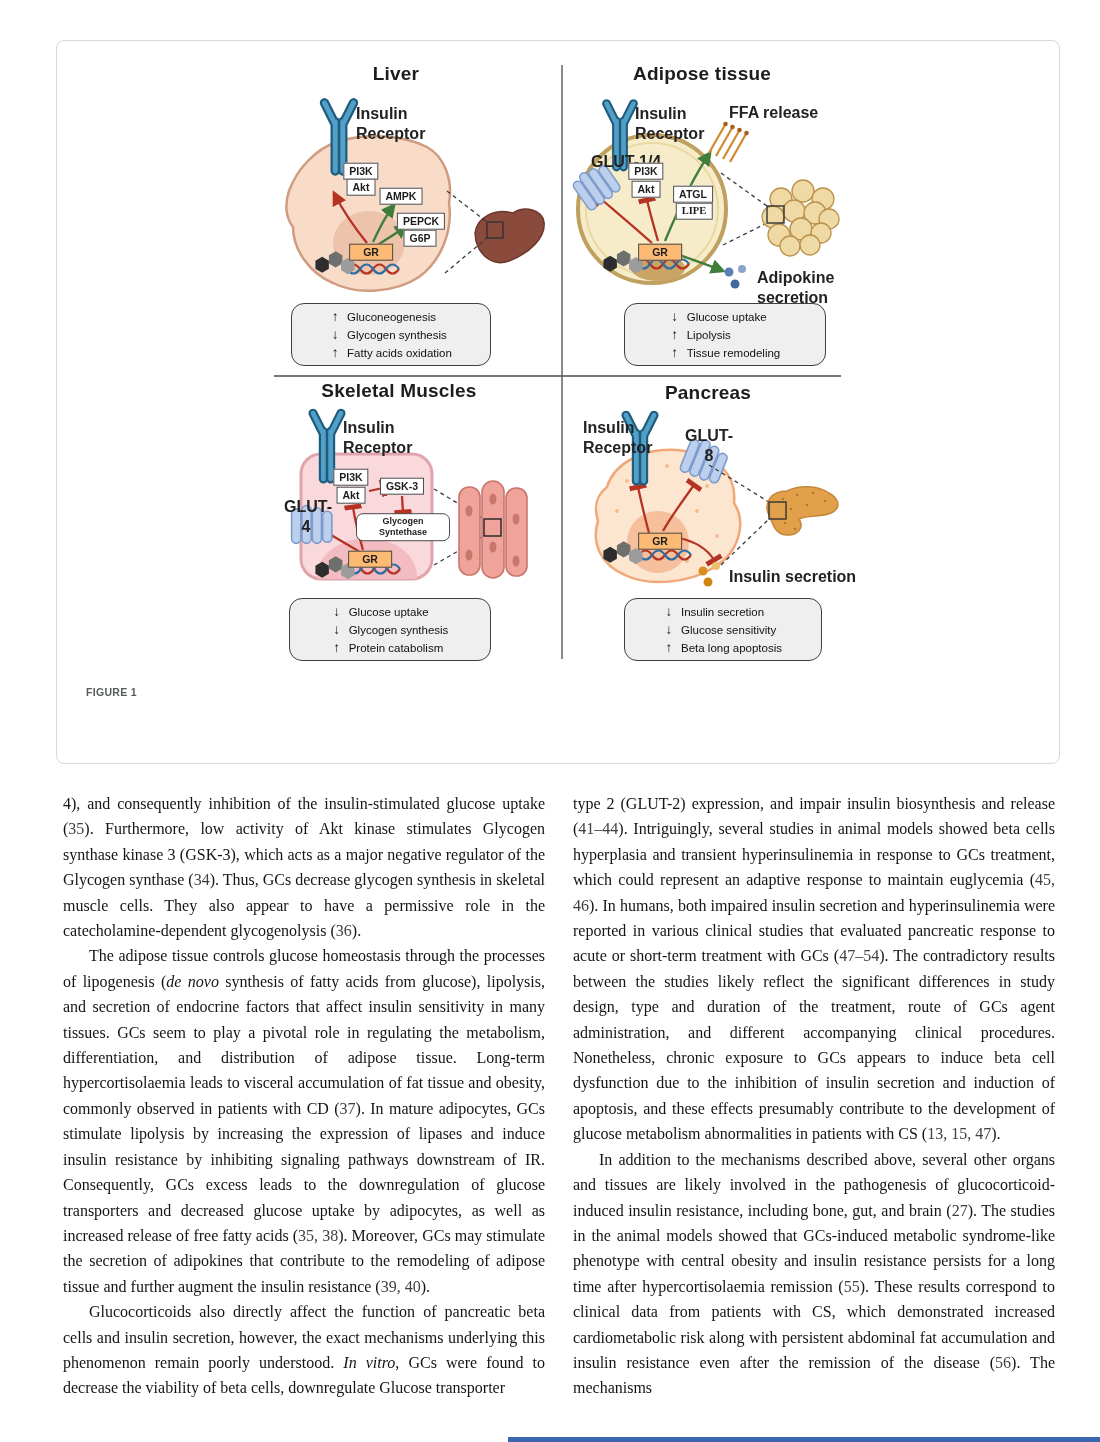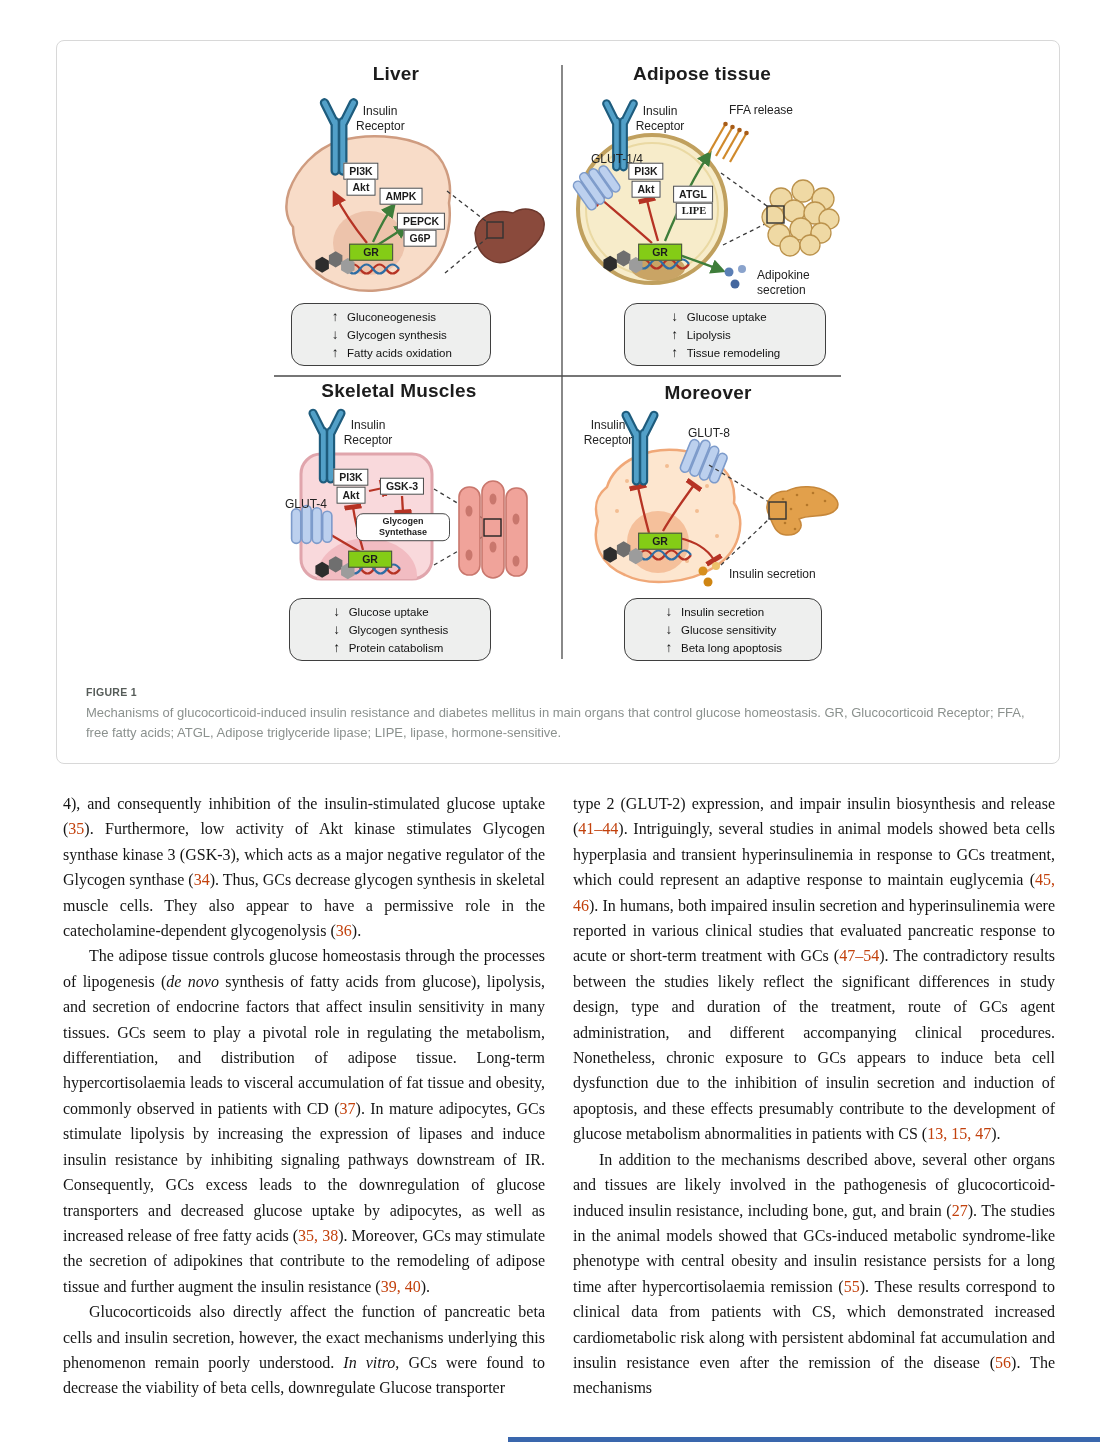--- a/index.html
+++ b/index.html
@@ -10,25 +10,25 @@
   .figure-card { position:absolute; left:48px; top:40px; width:1002px; height:722px;
                  background:#fff; border:1px solid #d8d8d8; border-radius:8px; }
   .figure-card svg.diagram { position:absolute; left:0; top:0; }
 
   .qtitle { position:absolute; transform:translateX(-50%); font-size:19px; font-weight:700;
             color:#1c1c1c; white-space:nowrap; letter-spacing:.2px; }
 
   .mol { position:absolute; transform:translate(-50%,-50%); background:#fff;
          border:1.4px solid #4a4a4a; border-radius:0; font-size:10.5px; font-weight:700;
          color:#1c1c1c; padding:1px 5px; white-space:nowrap; line-height:1.2; }
-  .mol.gr { background:#84cc16; padding:1px 13px; }
+  .mol.gr { background:#fdba74; padding:1px 13px; }
   .mol.two { white-space:normal; text-align:center; width:58px; font-size:9px;
              padding:2px 17px; border-radius:7px; font-weight:700; }
 
-  .lbl { position:absolute; font-size:12px; color:#222; line-height:1.25; }
+  .lbl { position:absolute; font-size:16px; color:#222; line-height:1.25;font-weight:bold; }
   .lbl.ctr { text-align:center; }
 
   .center-circle { position:absolute; left:451px; top:283px; width:105px; height:105px;
                    border-radius:50%; background:#ebe4f7; border:1.4px solid #5a5a5a;
                    display:flex; flex-direction:column; align-items:center; justify-content:center;
                    font-size:13.5px; color:#1c1c1c; line-height:1.3; }
 
   .effects { position:absolute; background:#eeefee; border:1.3px solid #3f3f3f;
              border-radius:13px; display:flex; align-items:center; justify-content:center; }
   .effects-inner { display:flex; flex-direction:column; align-items:flex-start; }
@@ -41,21 +41,21 @@
   .fig-caption { position:absolute; left:29px; top:662px; width:950px; font-size:13px;
                  line-height:20px; color:#8b918e; }
 
   
   .article { position:absolute; left:55px; top:791px; width:992px; display:flex; gap:28px;
              font-family:"Liberation Serif", serif; }
   .col { width:482px; font-size:16px; line-height:25.4px; color:#141414;
          text-align:justify; }
   .col p { margin:0; }
   .col p.indent { text-indent:26px; }
-  .cite { color:#c2410c; }
+  .cite { color:#404040; }
   .it { font-style:italic; }
 
   .bottom-bar { position:absolute; left:500px; top:1437px; width:600px; height:5px;
                 background:#3a67ad; }
 </style>
 </head>
 <body>
 
 <div class="page">
 
@@ -276,21 +276,21 @@
           <circle cx="728" cy="482" r="1.3"></circle>
             <circle cx="738" cy="488" r="1.3"></circle>
         </g>
         <rect x="712" y="461" width="17" height="17" fill="none" stroke="#333" stroke-width="1.4"></rect>
       </g>
     </svg>
 
     <div class="qtitle" style="left:339px; top:22px;">Liver</div>
     <div class="qtitle" style="left:645px; top:22px;">Adipose tissue</div>
     <div class="qtitle" style="left:342px; top:339px;">Skeletal Muscles</div>
-    <div class="qtitle" style="left:651px; top:341px;">Moreover</div>
+    <div class="qtitle" style="left:651px; top:341px;">Pancreas</div>
 
 
     <div class="lbl ctr" style="left:299px; top:63px; width:48px;">Insulin Receptor</div>
     <div class="mol" style="left:304px; top:130px;">PI3K</div>
     <div class="mol" style="left:304px; top:146px;">Akt</div>
     <div class="mol" style="left:344px; top:155px;">AMPK</div>
     <div class="mol" style="left:364px; top:180px;">PEPCK</div>
     <div class="mol" style="left:363px; top:197px;">G6P</div>
     <div class="mol gr" style="left:314px; top:211px;">GR</div>
     <div class="effects" style="left:234px; top:262px; width:198px; height:61px;">
@@ -375,21 +375,20 @@
             <span class="eff-text">Glucose sensitivity</span>
           </div>
           <div class="effect-row">
             <span class="eff-arrow">↑</span>
             <span class="eff-text">Beta long apoptosis</span>
           </div>
         </div>
       </div>
 
     <div class="fig-caption-label">FIGURE 1</div>
-    <div class="fig-caption">Mechanisms of glucocorticoid-induced insulin resistance and diabetes mellitus in main organs that control glucose homeostasis. GR, Glucocorticoid Receptor; FFA, free fatty acids; ATGL, Adipose triglyceride lipase; LIPE, lipase, hormone-sensitive.</div>
   </div>
 
   <div class="article">
     <div class="col">
         <p><span>4), and consequently inhibition of the insulin-stimulated glucose uptake (</span><span class="cite">35</span><span>). Furthermore, low activity of Akt kinase stimulates Glycogen synthase kinase 3 (GSK-3), which acts as a major negative regulator of the Glycogen synthase (</span><span class="cite">34</span><span>). Thus, GCs decrease glycogen synthesis in skeletal muscle cells. They also appear to have a permissive role in the catecholamine-dependent glycogenolysis (</span><span class="cite">36</span><span>).</span></p>
         <p class="indent"><span>The adipose tissue controls glucose homeostasis through the processes of lipogenesis (</span><span class="it">de novo</span><span> synthesis of fatty acids from glucose), lipolysis, and secretion of endocrine factors that affect insulin sensitivity in many tissues. GCs seem to play a pivotal role in regulating the metabolism, differentiation, and distribution of adipose tissue. Long-term hypercortisolaemia leads to visceral accumulation of fat tissue and obesity, commonly observed in patients with CD (</span><span class="cite">37</span><span>). In mature adipocytes, GCs stimulate lipolysis by increasing the expression of lipases and induce insulin resistance by inhibiting signaling pathways downstream of IR. Consequently, GCs excess leads to the downregulation of glucose transporters and decreased glucose uptake by adipocytes, as well as increased release of free fatty acids (</span><span class="cite">35, 38</span><span>). Moreover, GCs may stimulate the secretion of adipokines that contribute to the remodeling of adipose tissue and further augment the insulin resistance (</span><span class="cite">39, 40</span><span>).</span></p>
         <p class="indent"><span>Glucocorticoids also directly affect the function of pancreatic beta cells and insulin secretion, however, the exact mechanisms underlying this phenomenon remain poorly understood. </span><span class="it">In vitro</span><span>, GCs were found to decrease the viability of beta cells, downregulate Glucose transporter</span></p>
       </div>
     <div class="col">
         <p><span>type 2 (GLUT-2) expression, and impair insulin biosynthesis and release (</span><span class="cite">41–44</span><span>). Intriguingly, several studies in animal models showed beta cells hyperplasia and transient hyperinsulinemia in response to GCs treatment, which could represent an adaptive response to maintain euglycemia (</span><span class="cite">45, 46</span><span>). In humans, both impaired insulin secretion and hyperinsulinemia were reported in various clinical studies that evaluated pancreatic response to acute or short-term treatment with GCs (</span><span class="cite">47–54</span><span>). The contradictory results between the studies likely reflect the significant differences in study design, type and duration of the treatment, route of GCs agent administration, and different accompanying clinical procedures. Nonetheless, chronic exposure to GCs appears to induce beta cell dysfunction due to the inhibition of insulin secretion and induction of apoptosis, and these effects presumably contribute to the development of glucose metabolism abnormalities in patients with CS (</span><span class="cite">13, 15, 47</span><span>).</span></p>

